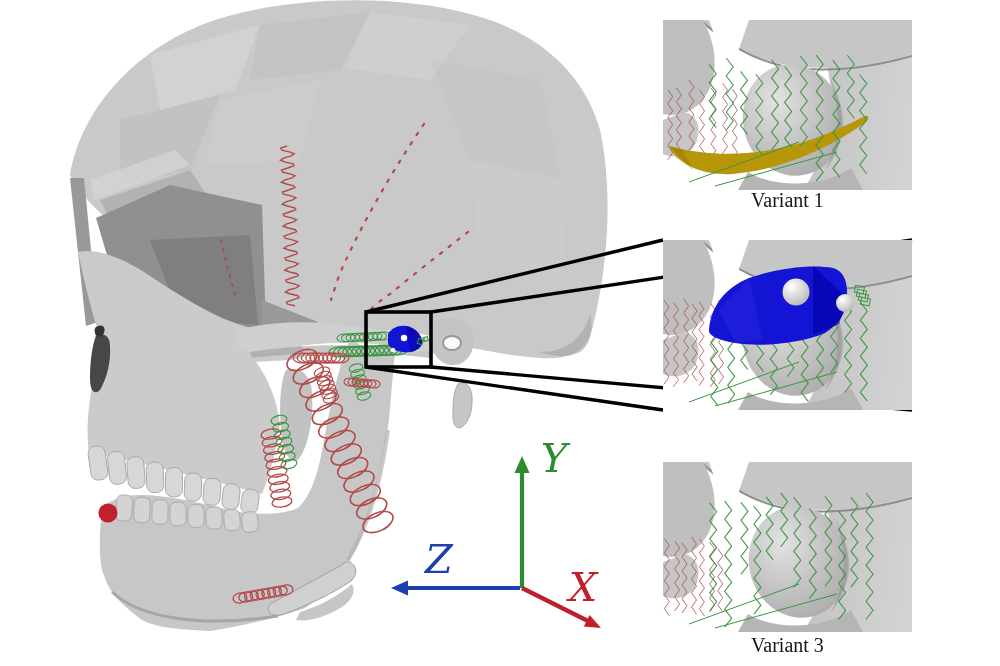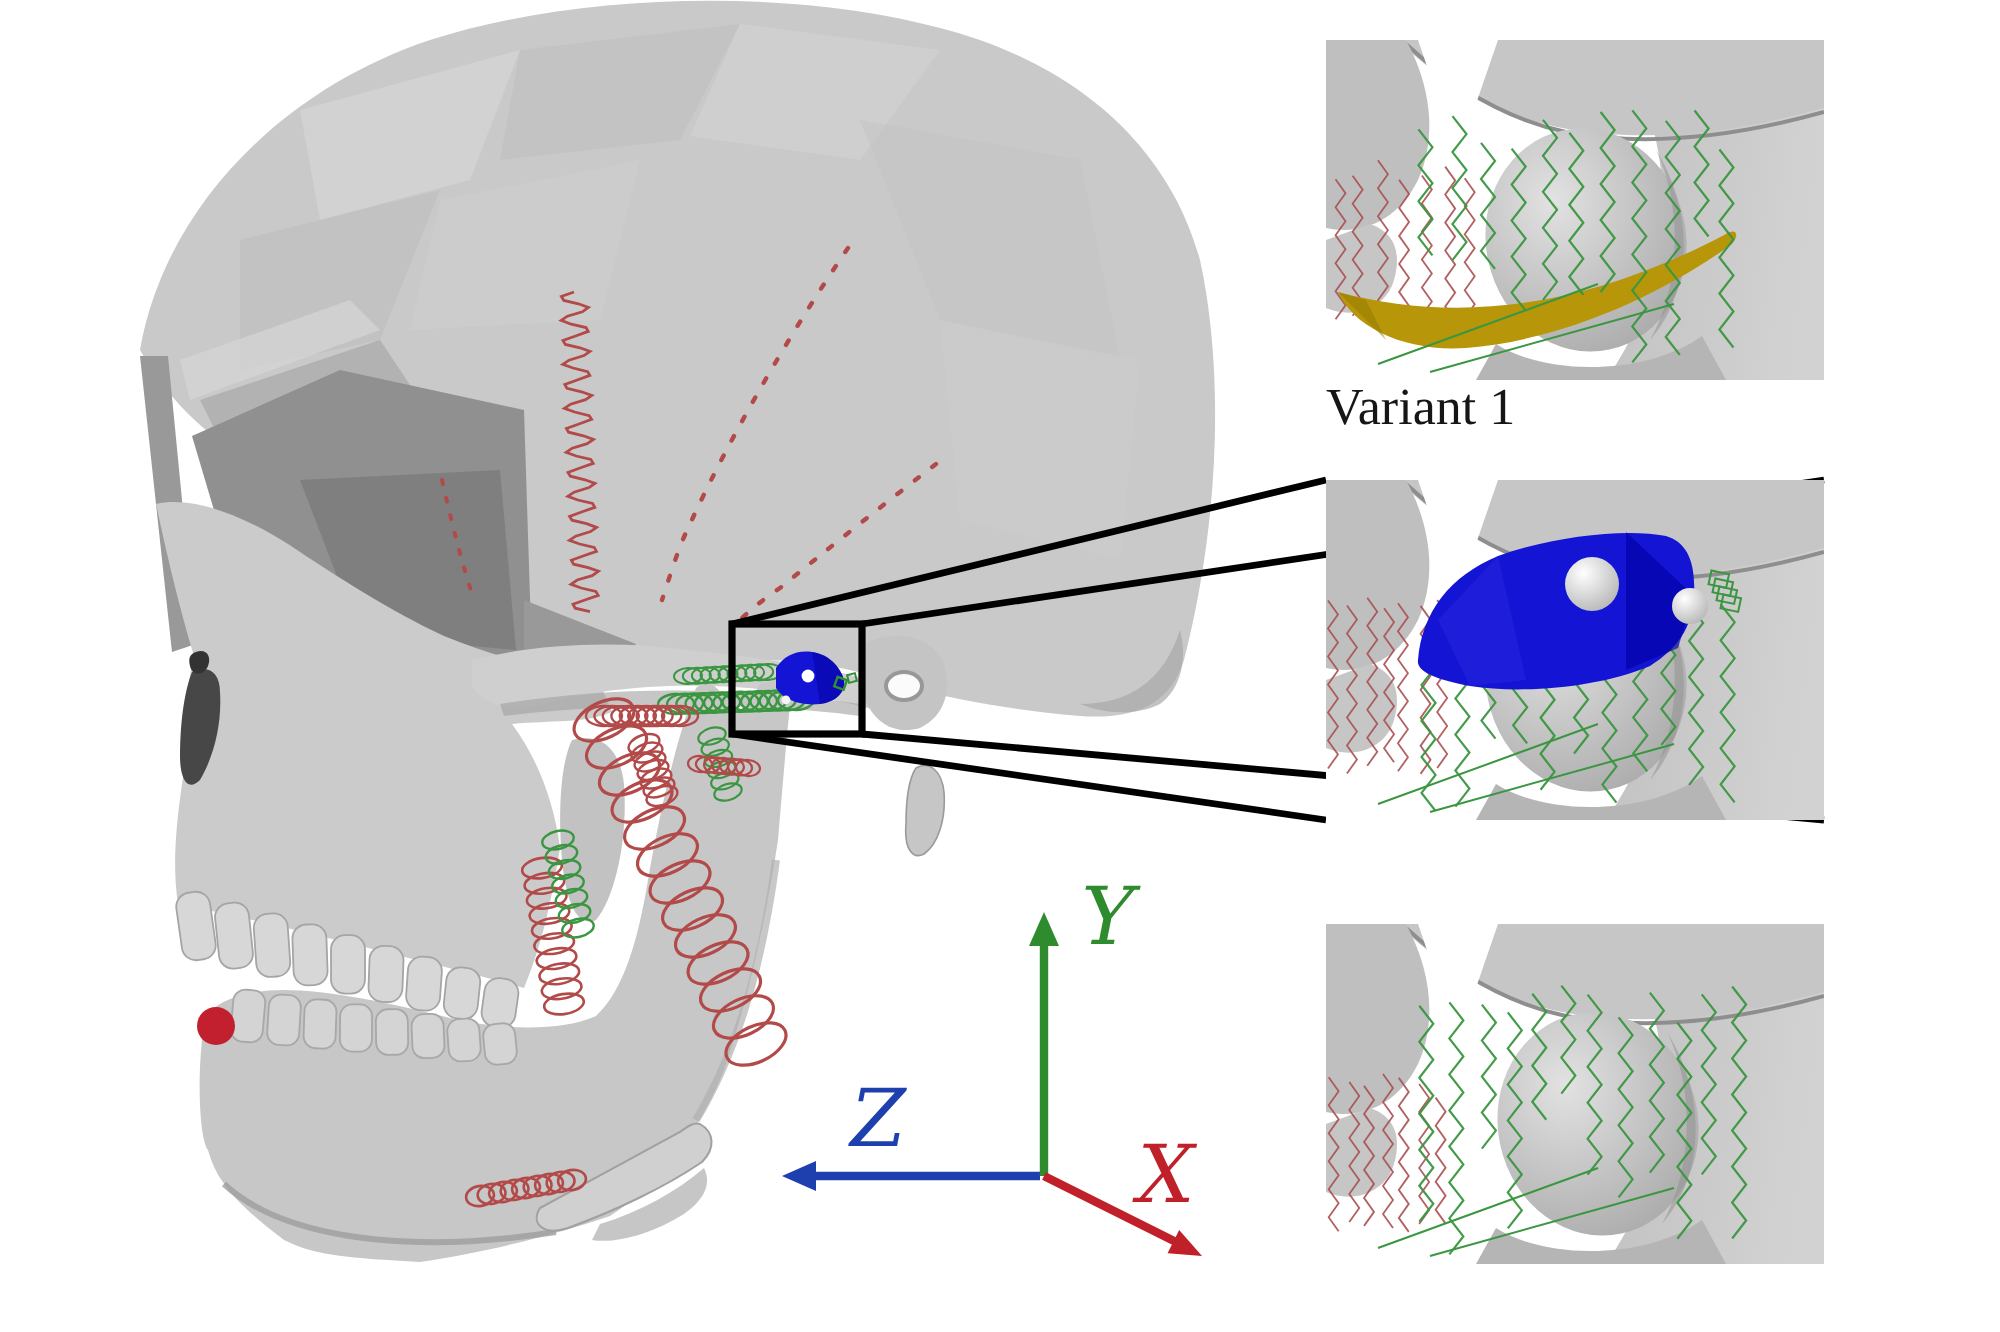--- a/index.html
+++ b/index.html
@@ -4,22 +4,22 @@
 <style>
   html,body{margin:0;padding:0;background:#ffffff;}
   .fig{position:relative;width:1000px;height:666px;background:#fff;overflow:hidden;
        font-family:"Liberation Serif",serif;}
   .fig svg{display:block;}
   #main-svg{position:absolute;left:0;top:0;z-index:1;}
   .panel{position:absolute;width:249px;height:170px;z-index:2;overflow:hidden;}
   #panel-0{left:663px;top:20px;}
   #panel-1{left:663px;top:240px;}
   #panel-2{left:663px;top:462px;}
-  .panel-label{position:absolute;left:663px;width:249px;z-index:2;
-       font-size:26px;color:#161616;font-family:"Liberation Serif",serif;}
+  .panel-label{position:absolute;left:663px;width:249px;z-index:2;text-align:center;
+       font-size:20px;color:#161616;font-family:"Liberation Serif",serif;}
   #plabel-0{top:189px;} #plabel-1{top:413px;} #plabel-2{top:634px;}
   .axis-label{font-family:"DejaVu Serif",serif;font-style:italic;font-size:40px;}
 </style>
 </head>
 <body>
 
 <div class="fig">
 
 <svg id="main-svg" width="1000" height="666" viewBox="0 0 1000 666" xmlns="http://www.w3.org/2000/svg">
 
@@ -389,14 +389,15 @@
         <polyline points="161.92608240443224,34.315438960213214 168.92608240443224,43.315438960213214 161.92608240443224,52.315438960213214 168.92608240443224,61.315438960213214 161.92608240443224,70.31543896021321 168.92608240443224,79.31543896021321 161.92608240443224,88.31543896021321 168.92608240443224,97.31543896021321 161.92608240443224,106.31543896021321 168.92608240443224,115.31543896021321 161.92608240443224,124.31543896021321" fill="none" stroke="#3a9640" stroke-width="1.1" opacity="0.95"></polyline>
         <polyline points="175.68227428203954,49.39723147568293 182.68227428203954,58.39723147568293 175.68227428203954,67.39723147568293 182.68227428203954,76.39723147568293 175.68227428203954,85.39723147568293 182.68227428203954,94.39723147568293 175.68227428203954,103.39723147568293 182.68227428203954,112.39723147568293 175.68227428203954,121.39723147568293 182.68227428203954,130.39723147568293 175.68227428203954,139.39723147568293 182.68227428203954,148.39723147568293 175.68227428203954,157.39723147568293" fill="none" stroke="#3a9640" stroke-width="1.1" opacity="0.95"></polyline>
         <polyline points="187.88110651303577,35.15652305207914 194.88110651303577,44.15652305207914 187.88110651303577,53.15652305207914 194.88110651303577,62.15652305207914 187.88110651303577,71.15652305207914 194.88110651303577,80.15652305207914 187.88110651303577,89.15652305207914 194.88110651303577,98.15652305207914 187.88110651303577,107.15652305207914 194.88110651303577,116.15652305207914 187.88110651303577,125.15652305207914" fill="none" stroke="#3a9640" stroke-width="1.1" opacity="0.95"></polyline>
         <polyline points="203.0728206414351,31.23716964534833 210.0728206414351,40.23716964534833 203.0728206414351,49.23716964534833 210.0728206414351,58.23716964534833 203.0728206414351,67.23716964534833 210.0728206414351,76.23716964534833 203.0728206414351,85.23716964534833 210.0728206414351,94.23716964534833 203.0728206414351,103.23716964534833 210.0728206414351,112.23716964534833 203.0728206414351,121.23716964534833 210.0728206414351,130.23716964534833 203.0728206414351,139.23716964534833 210.0728206414351,148.23716964534833 203.0728206414351,157.23716964534833" fill="none" stroke="#3a9640" stroke-width="1.1" opacity="0.95"></polyline>
         <line x1="26" y1="162" x2="136" y2="122" stroke="#3a9640" stroke-width="1"></line>
         <line x1="52" y1="166" x2="174" y2="132" stroke="#3a9640" stroke-width="1"></line>
       </svg>
 </div>
 
 <div class="panel-label" id="plabel-0">Variant 1</div>
+<div class="panel-label" id="plabel-2">Variant 3</div>
 
 </div>
 
 </body></html>

